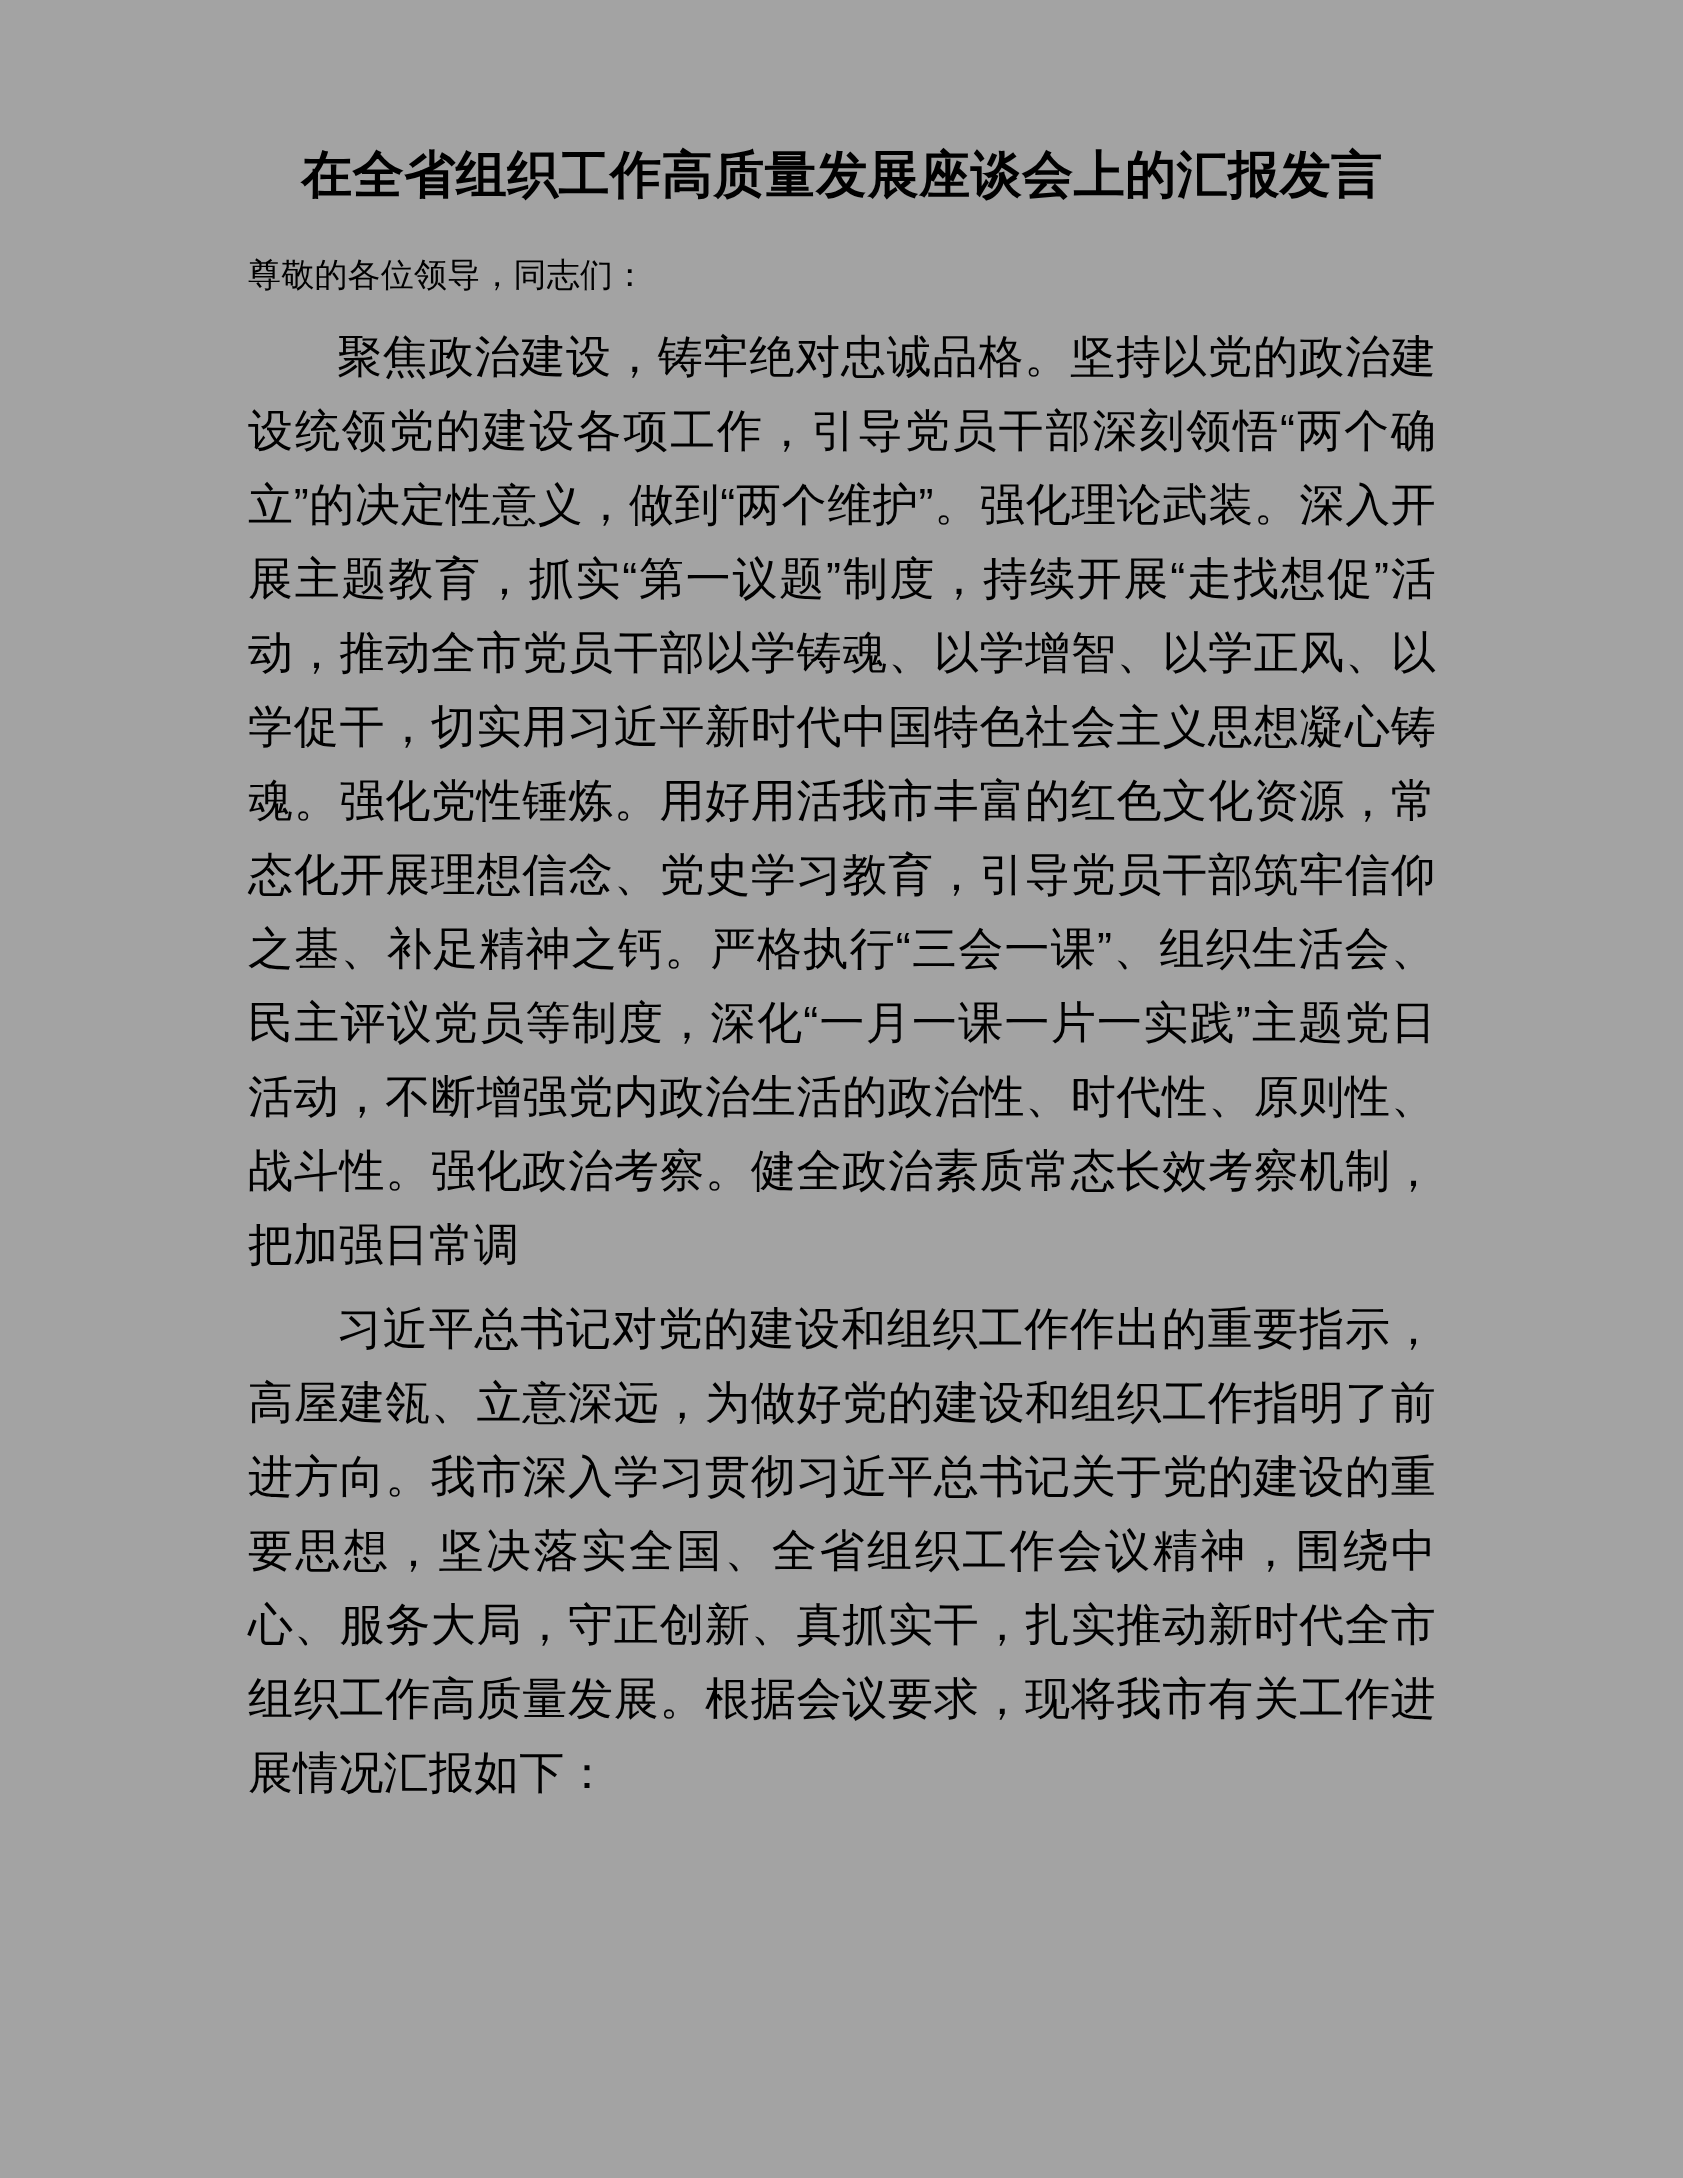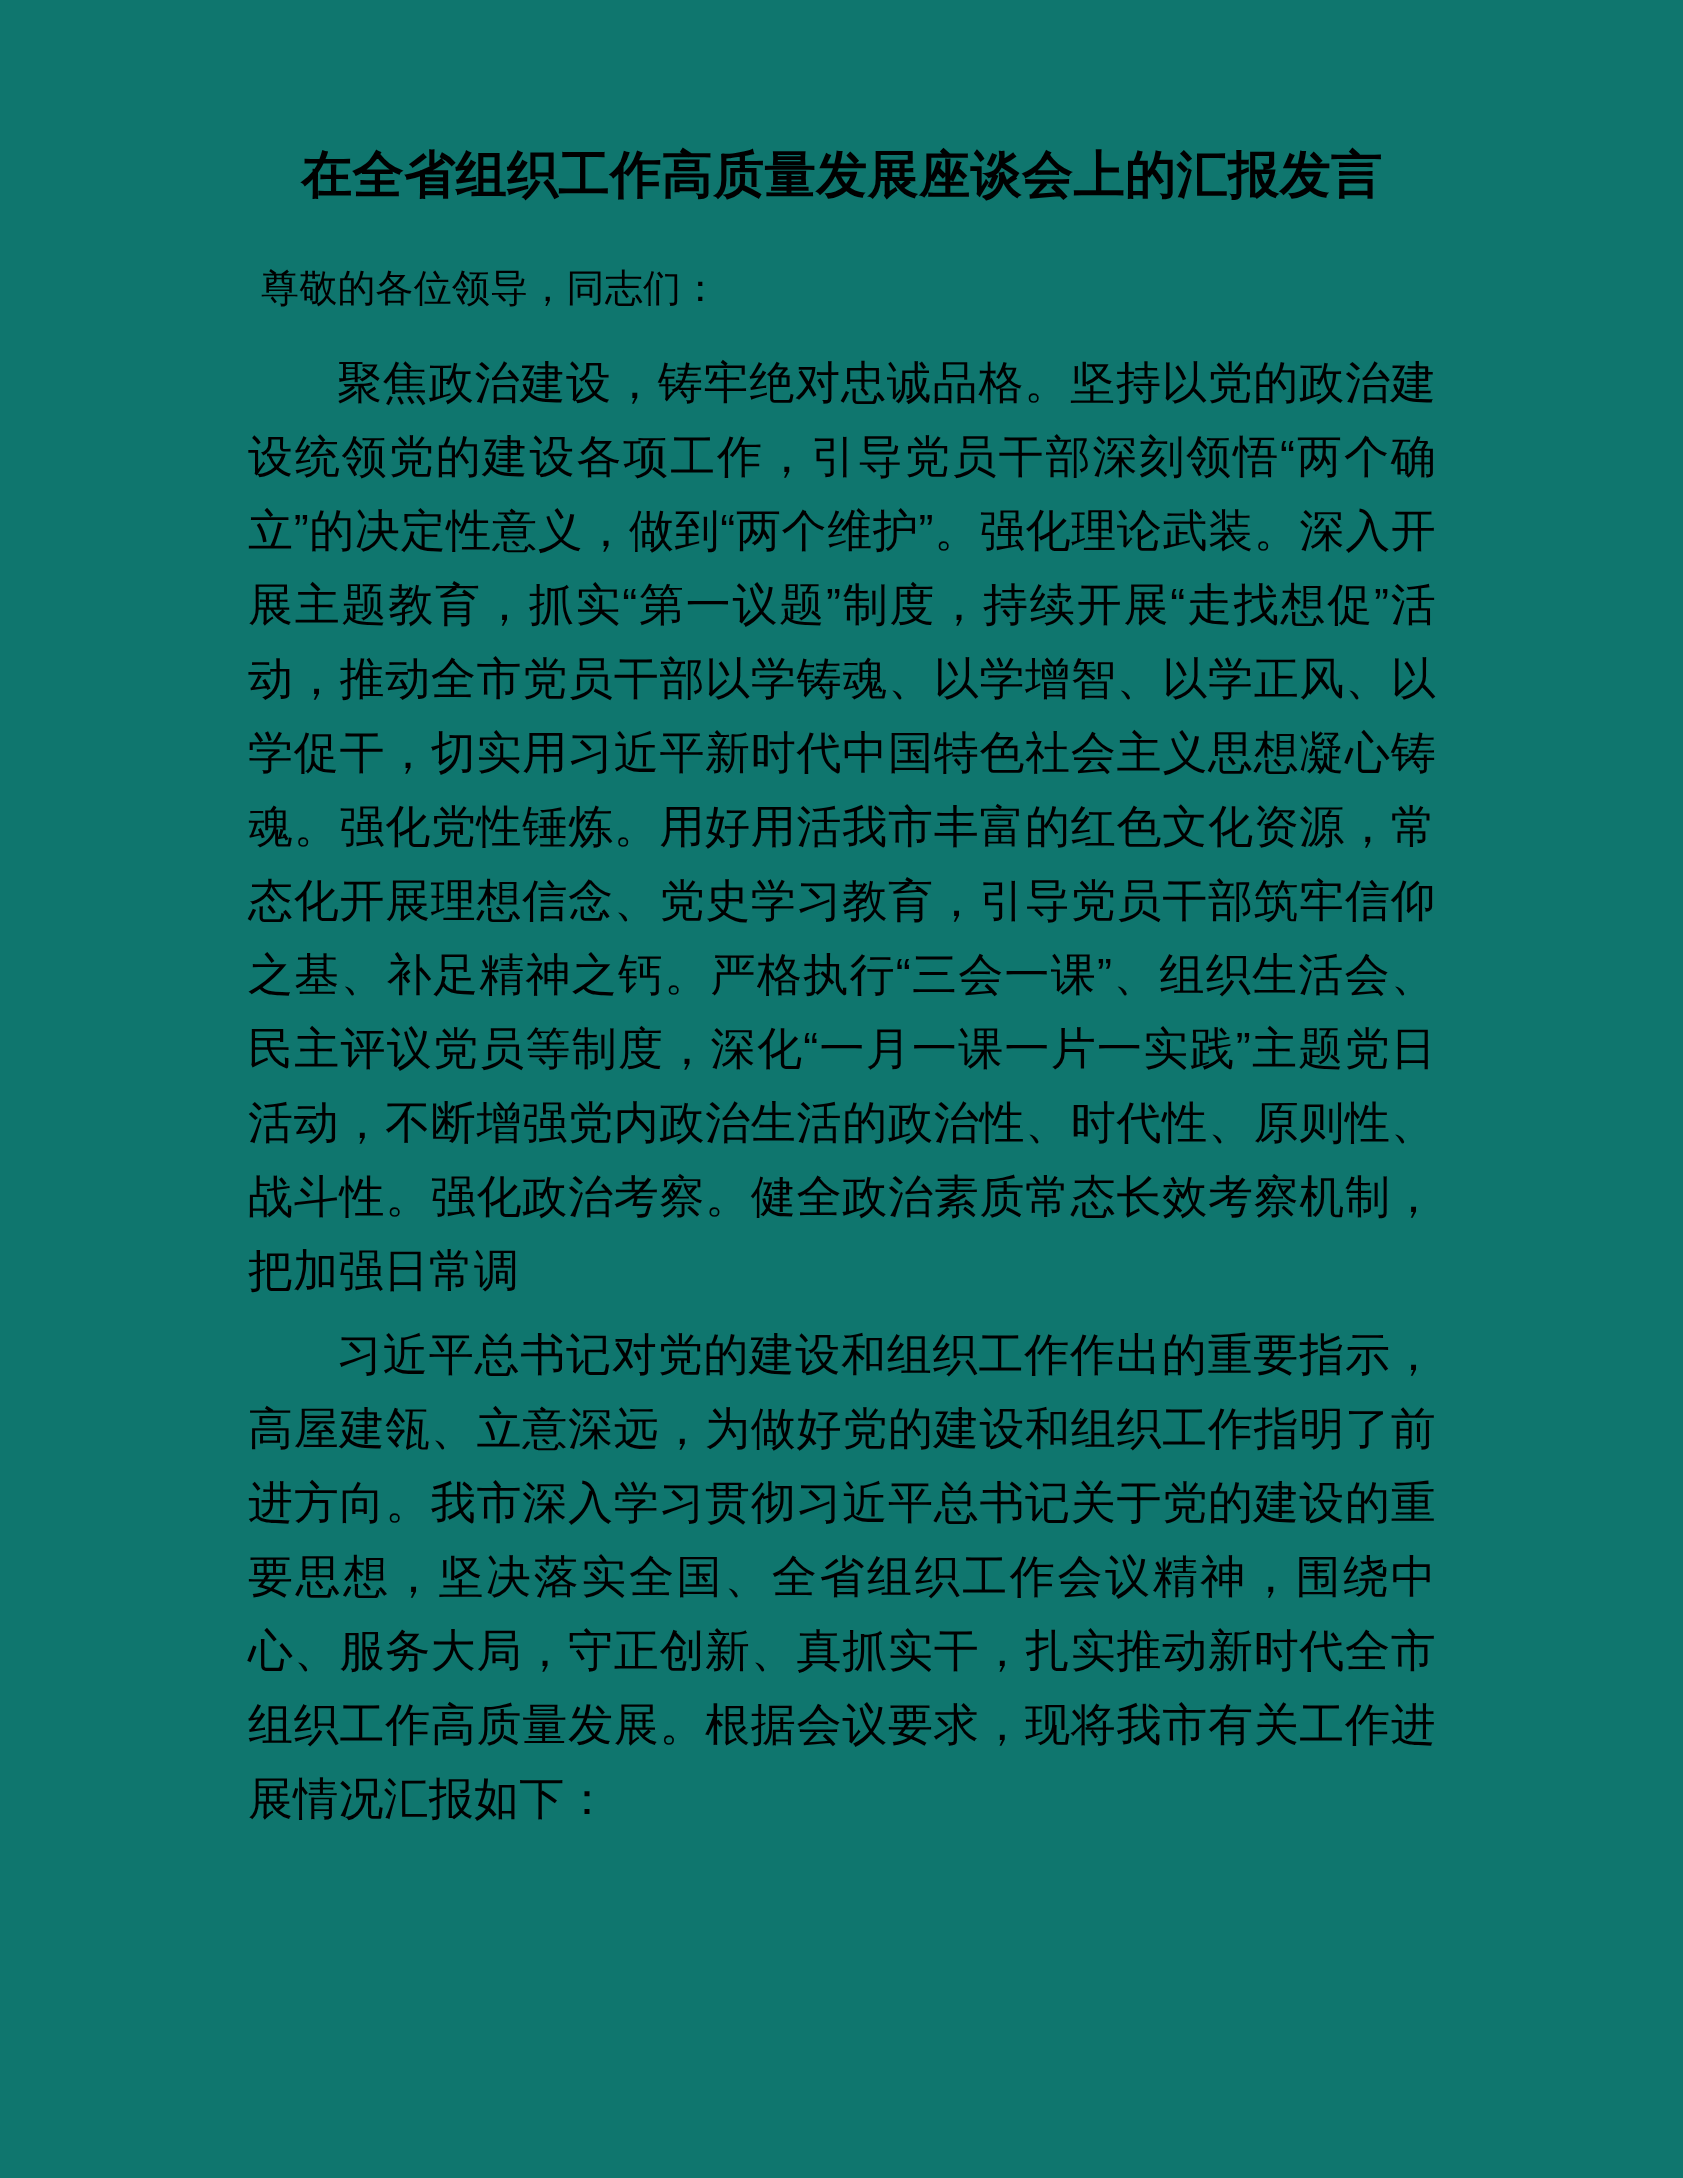--- a/index.html
+++ b/index.html
@@ -13,21 +13,21 @@
     height: 2178px;
     font-family: "Liberation Sans", "DejaVu Sans", sans-serif;
     color: #000000;
     overflow: hidden;
   }
 
   .page {
     position: relative;
     width: 1683px;
     height: 2178px;
-    background: #0f766e;
+    background: #a3a3a3;
     box-sizing: border-box;
   }
 
   .content {
     position: absolute;
     left: 248px;
     top: 0;
     width: 1188px;
   }
 
@@ -37,23 +37,23 @@
     line-height: 71px;
     text-align: center;
     letter-spacing: 0.5px;
     margin: 0;
     padding-top: 139px;
     padding-bottom: 0;
     word-break: break-all;
   }
 
   .greeting {
-    font-size: 38px;
+    font-size: 33px;
     line-height: 74px;
-    margin: 13px;
+    margin: 0;
     padding-top: 28px;
     text-indent: 0;
     word-break: break-all;
     letter-spacing: 0.2px;
   }
 
   .body-para {
     font-size: 45px;
     line-height: 74px;
     margin: 0;

